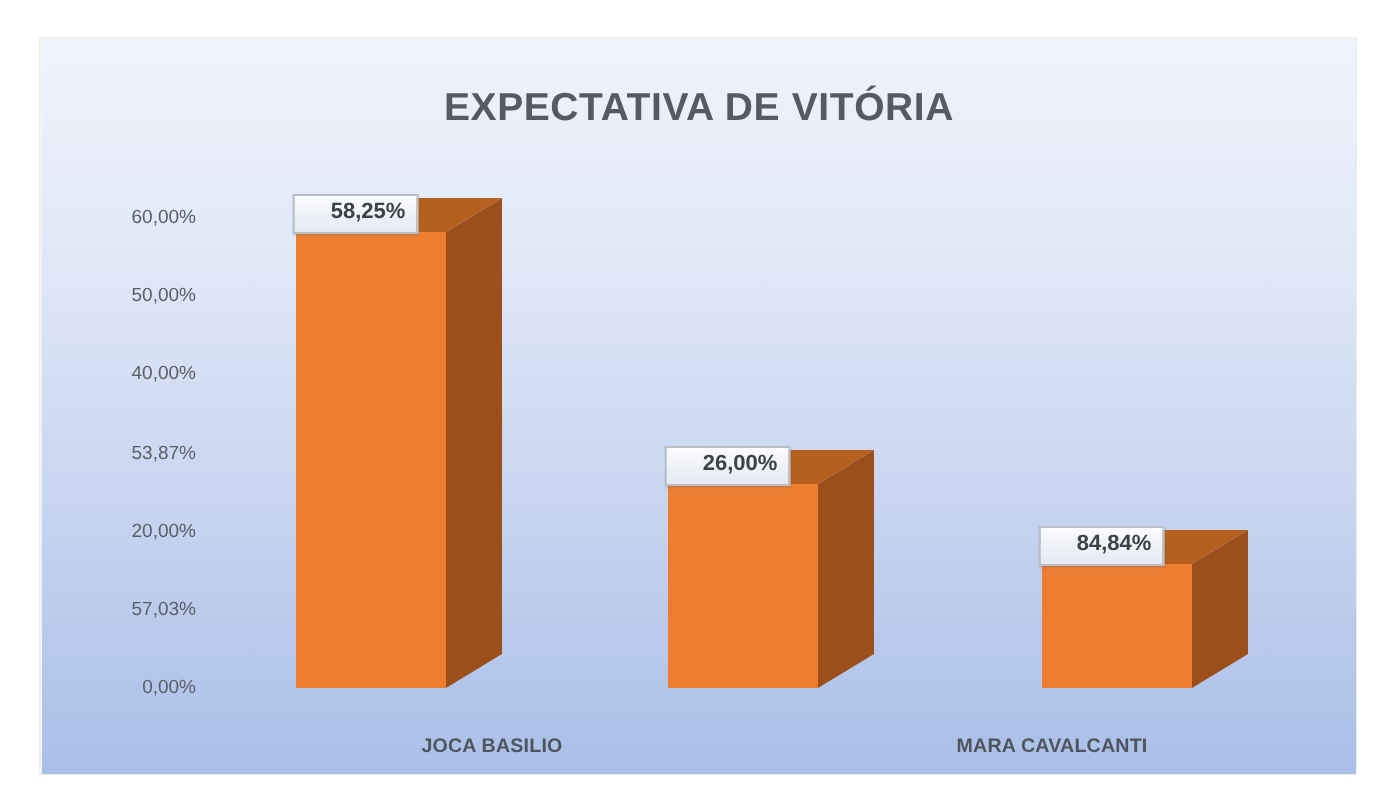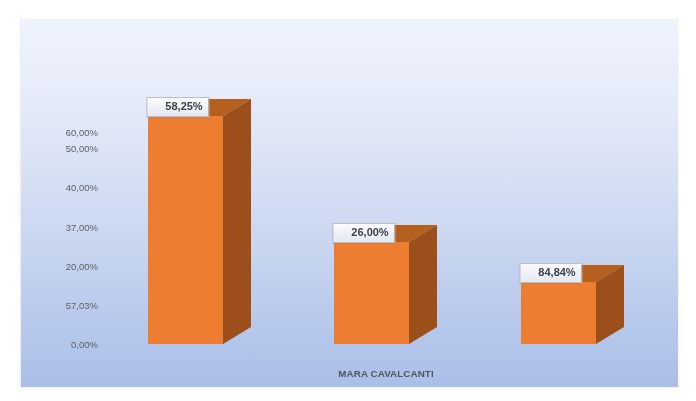--- a/index.html
+++ b/index.html
@@ -112,26 +112,27 @@
     box-shadow: 0 1px 1px rgba(80,90,110,0.18);
     line-height: 13px;
   }
 </style>
 </head>
 <body>
 
 <div id="chart-root">
   <div id="chart-area">
 
+    <div id="chart-title">EXPECTATIVA DE VITÓRIA</div>
 
     <div id="y-axis">
-      <div class="ytick" style="top:89px;margin-top:23px;">60,00%</div>
+      <div class="ytick" style="top:89px;">60,00%</div>
       <div class="ytick" style="top: 128.167px;">50,00%</div>
       <div class="ytick" style="top: 167.333px;">40,00%</div>
-      <div class="ytick" style="top: 206.5px;">37,00%</div>
+      <div class="ytick" style="top: 206.5px;">53,87%</div>
       <div class="ytick" style="top: 245.667px;">20,00%</div>
       <div class="ytick" style="top: 284.833px;">57,03%</div>
       <div class="ytick" style="top: 324px;">0,00%</div>
     </div>
 
     <svg id="bars-svg" viewBox="0 0 657 367" style="position:absolute;left:0;top:0;width:657px;height:367px;">
         <g>
           <polygon points="127,96 155,79 230,79 202,96" fill="#B5601F"></polygon>
           <polygon points="202,96 230,79 230,307 202,324" fill="#9C4E1B"></polygon>
           <polygon points="127,96 202,96 202,324 127,324" fill="#ED7D31"></polygon>
@@ -146,17 +147,18 @@
           <polygon points="575,262 603,245 603,307 575,324" fill="#9C4E1B"></polygon>
           <polygon points="500,262 575,262 575,324 500,324" fill="#ED7D31"></polygon>
         </g>
       </svg>
 
     <div class="datalabel" style="left: 157px; top: 87px;">58,25%</div>
     <div class="datalabel" style="left: 343px; top: 213px;">26,00%</div>
     <div class="datalabel" style="left: 530px; top: 253px;">84,84%</div>
 
     <div id="x-axis">
+      <div class="xtick">JOCA BASILIO</div>
       <div class="xtick">MARA CAVALCANTI</div>
     </div>
 
   </div>
 </div>
 
 </body></html>

